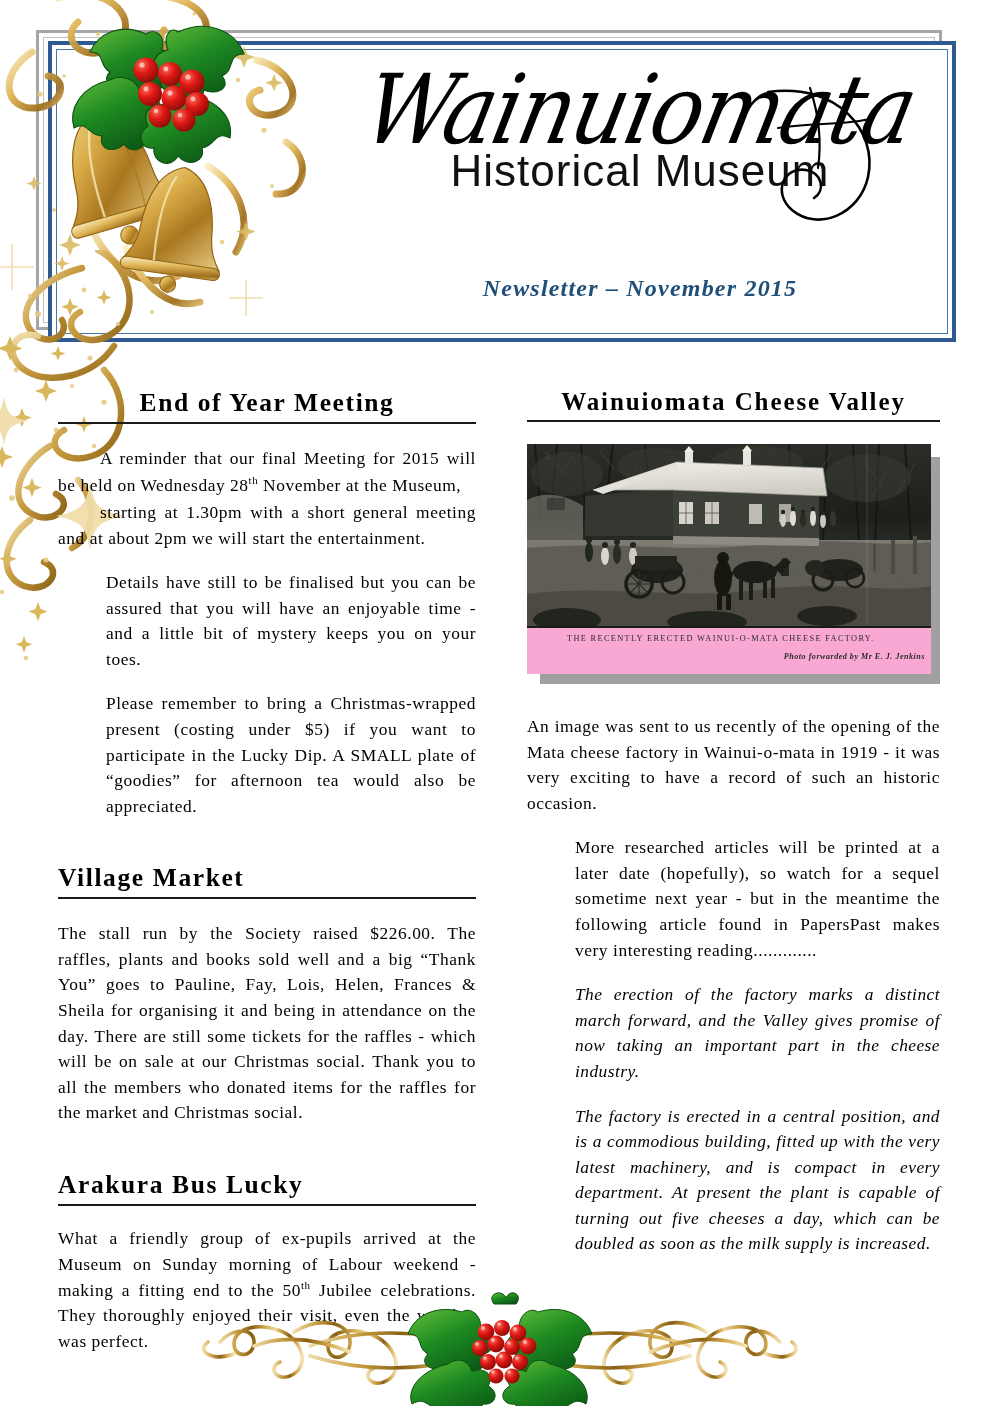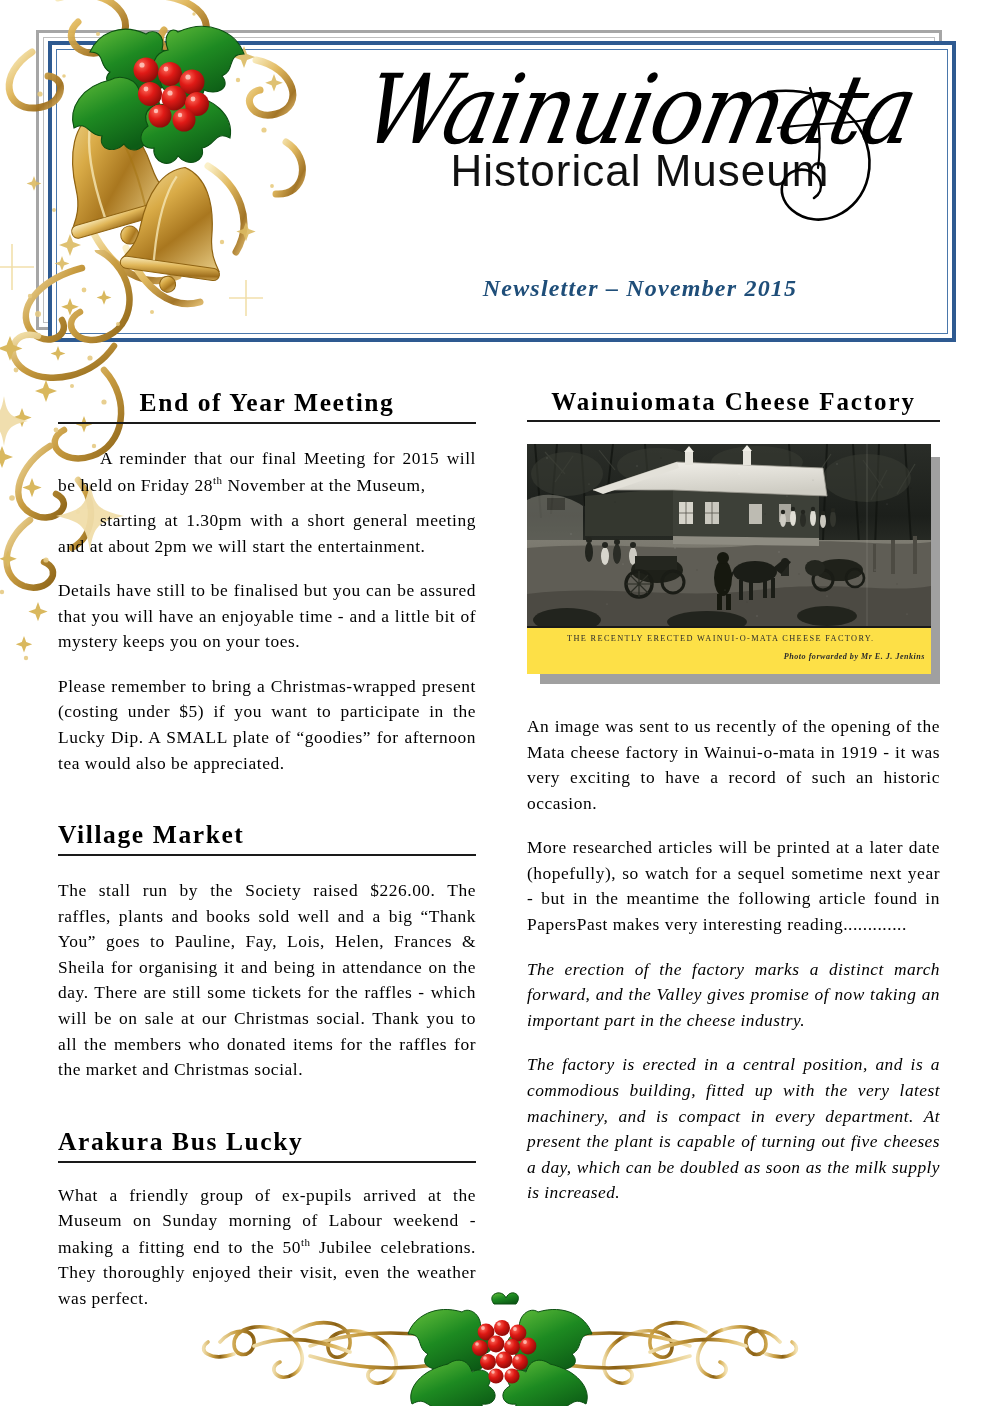--- a/index.html
+++ b/index.html
@@ -154,22 +154,22 @@
     line-height: 1.47;
     color: #000000;
     text-align: justify;
     letter-spacing: 0.55px;
   }
   p.body.ital {
     font-style: italic;
     letter-spacing: 0.45px;
   }
   p.body.indent { text-indent: 42px; }
-  p.gap { margin-top: 19px; }
-  p.gap-sm { margin-top: 10px; }
+  p.gap { margin-top: 19px; margin-left: 48px; }
+  p.gap-sm { margin-top: 2px; }
   .sec-gap-lg { height: 44px; }
   sup { font-size: 0.63em; vertical-align: super; }
 
   
   .photo-wrap {
     position: relative;
     margin-top: 22px;
     width: 413px;
     height: 240px;
   }
@@ -185,21 +185,21 @@
     width: 404px; height: 230px;
     background: #dedbd5;
     overflow: hidden;
   }
   .photo svg { display: block; }
   .photo-cap {
     position: absolute;
     left: 0; bottom: 0;
     width: 404px;
     height: 46px;
-    background: #fde047;
+    background: #f9a8d4;
     border-top: 2px solid #1a1a1a;
   }
   .cap-main {
     position: absolute;
     left: 40px; top: 6px;
     font-family: "Liberation Serif", serif;
     font-size: 8.3px;
     letter-spacing: 1.35px;
     color: #2b2b2b;
     white-space: nowrap;
@@ -413,21 +413,21 @@
       </g>
     </svg>
   </div>
 
   <div class="content">
 
     <div class="col col-left">
 
       <h2 class="sec center">End of Year Meeting</h2>
 
-      <p class="body indent" style="margin-top:22px"><span>A reminder that our final Meeting for 2015 will be held on Friday 28</span><sup>th</sup><span> November at the Museum,</span></p>
+      <p class="body indent" style="margin-top:22px"><span>A reminder that our final Meeting for 2015 will be held on Wednesday 28</span><sup>th</sup><span> November at the Museum,</span></p>
 
       <p class="body indent gap-sm">starting at 1.30pm with a short general meeting and at about 2pm we will start the entertainment.</p>
 
       <p class="body gap">Details have still to be finalised but you can be assured that you will have an enjoyable time - and a little bit of mystery keeps you on your toes.</p>
 
       <p class="body gap">Please remember to bring a Christmas-wrapped present (costing under $5) if you want to participate in the Lucky Dip.   A SMALL plate of “goodies” for afternoon tea would also be appreciated.</p>
 
       <div class="sec-gap-lg"></div>
 
       <h2 class="sec left">Village Market</h2>
@@ -436,21 +436,21 @@
 
       <div class="sec-gap-lg"></div>
 
       <h2 class="sec left">Arakura Bus Lucky</h2>
 
       <p class="body" style="margin-top:20px"><span>What a friendly group of ex-pupils arrived at the Museum on Sunday morning of Labour weekend - making a fitting end to the 50</span><sup>th</sup><span> Jubilee celebrations.  They thoroughly enjoyed their visit, even the weather was perfect.</span></p>
     </div>
 
     <div class="col col-right">
 
-      <h2 class="sec center" style="letter-spacing:1.9px;font-size:25px">Wainuiomata Cheese Factory</h2>
+      <h2 class="sec center" style="letter-spacing:1.9px;font-size:25px">Wainuiomata Cheese Valley</h2>
 
       <div class="photo-wrap">
         <div class="photo-shadow"></div>
         <div class="photo">
           <svg width="404" height="186" viewBox="0 0 404 186">
             <defs>
               <linearGradient id="bushg" x1="0" y1="0" x2="0" y2="1">
                 <stop offset="0" stop-color="#2a2d28"></stop>
                   <stop offset=".6" stop-color="#1c1f1b"></stop>
                 <stop offset="1" stop-color="#30332c"></stop>

